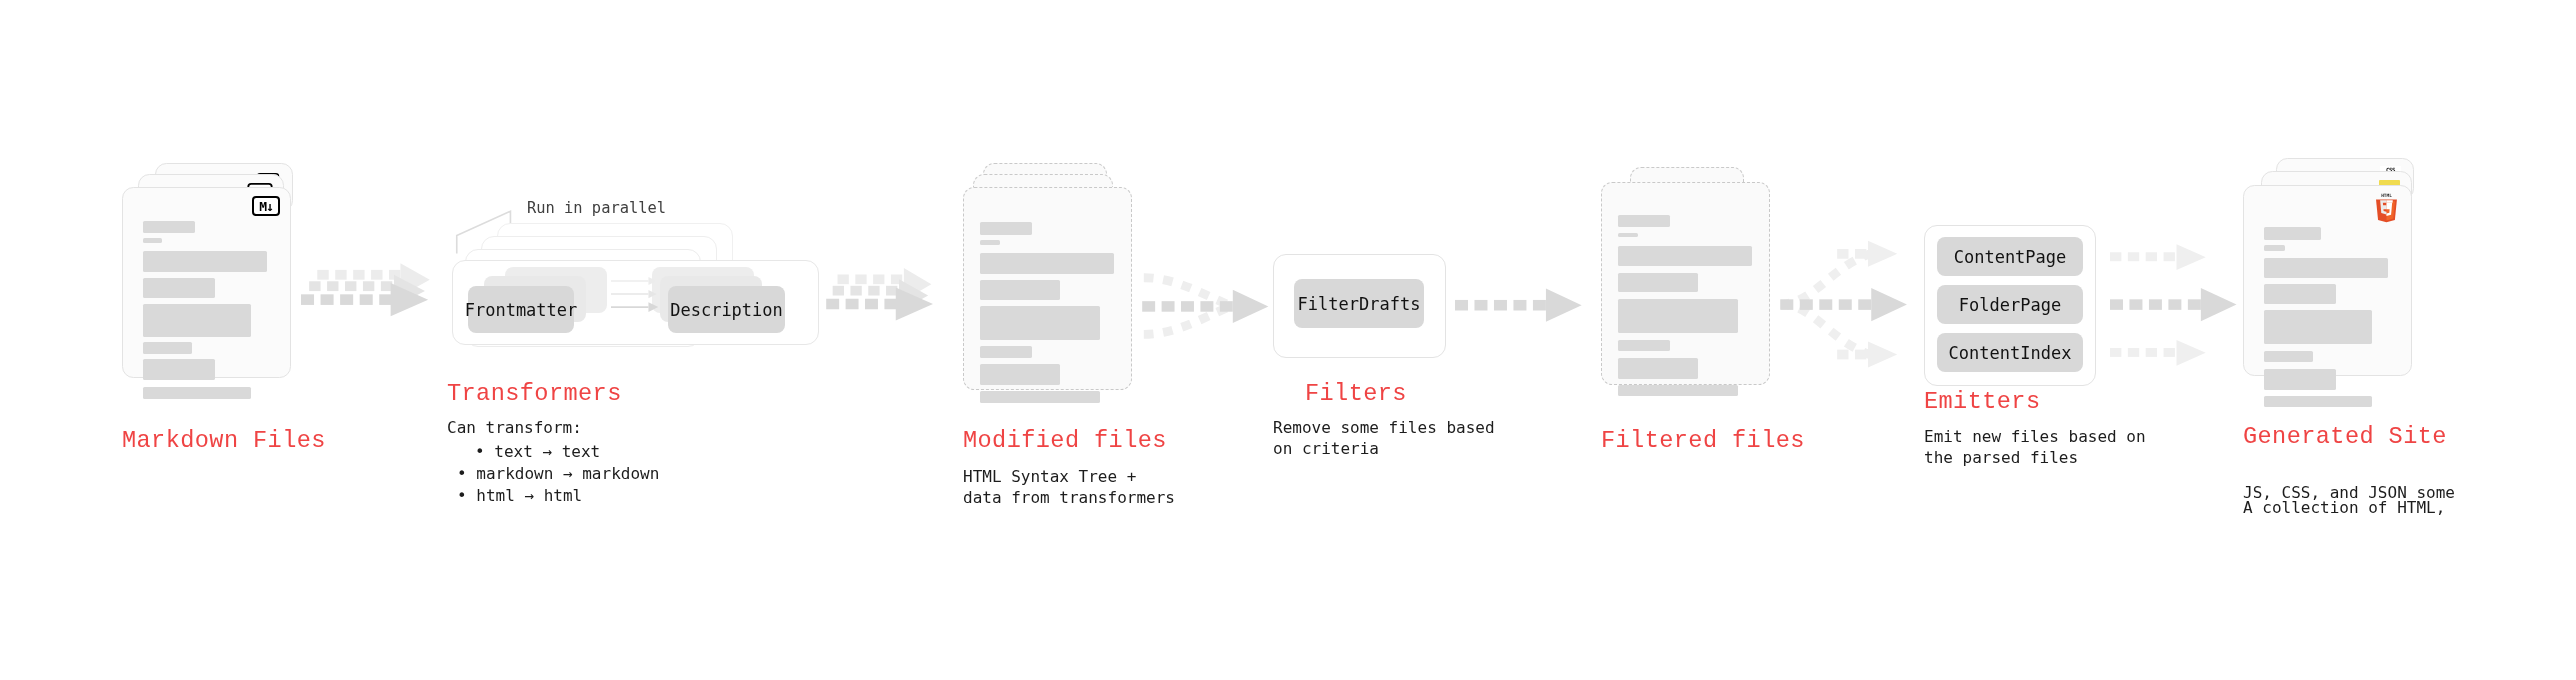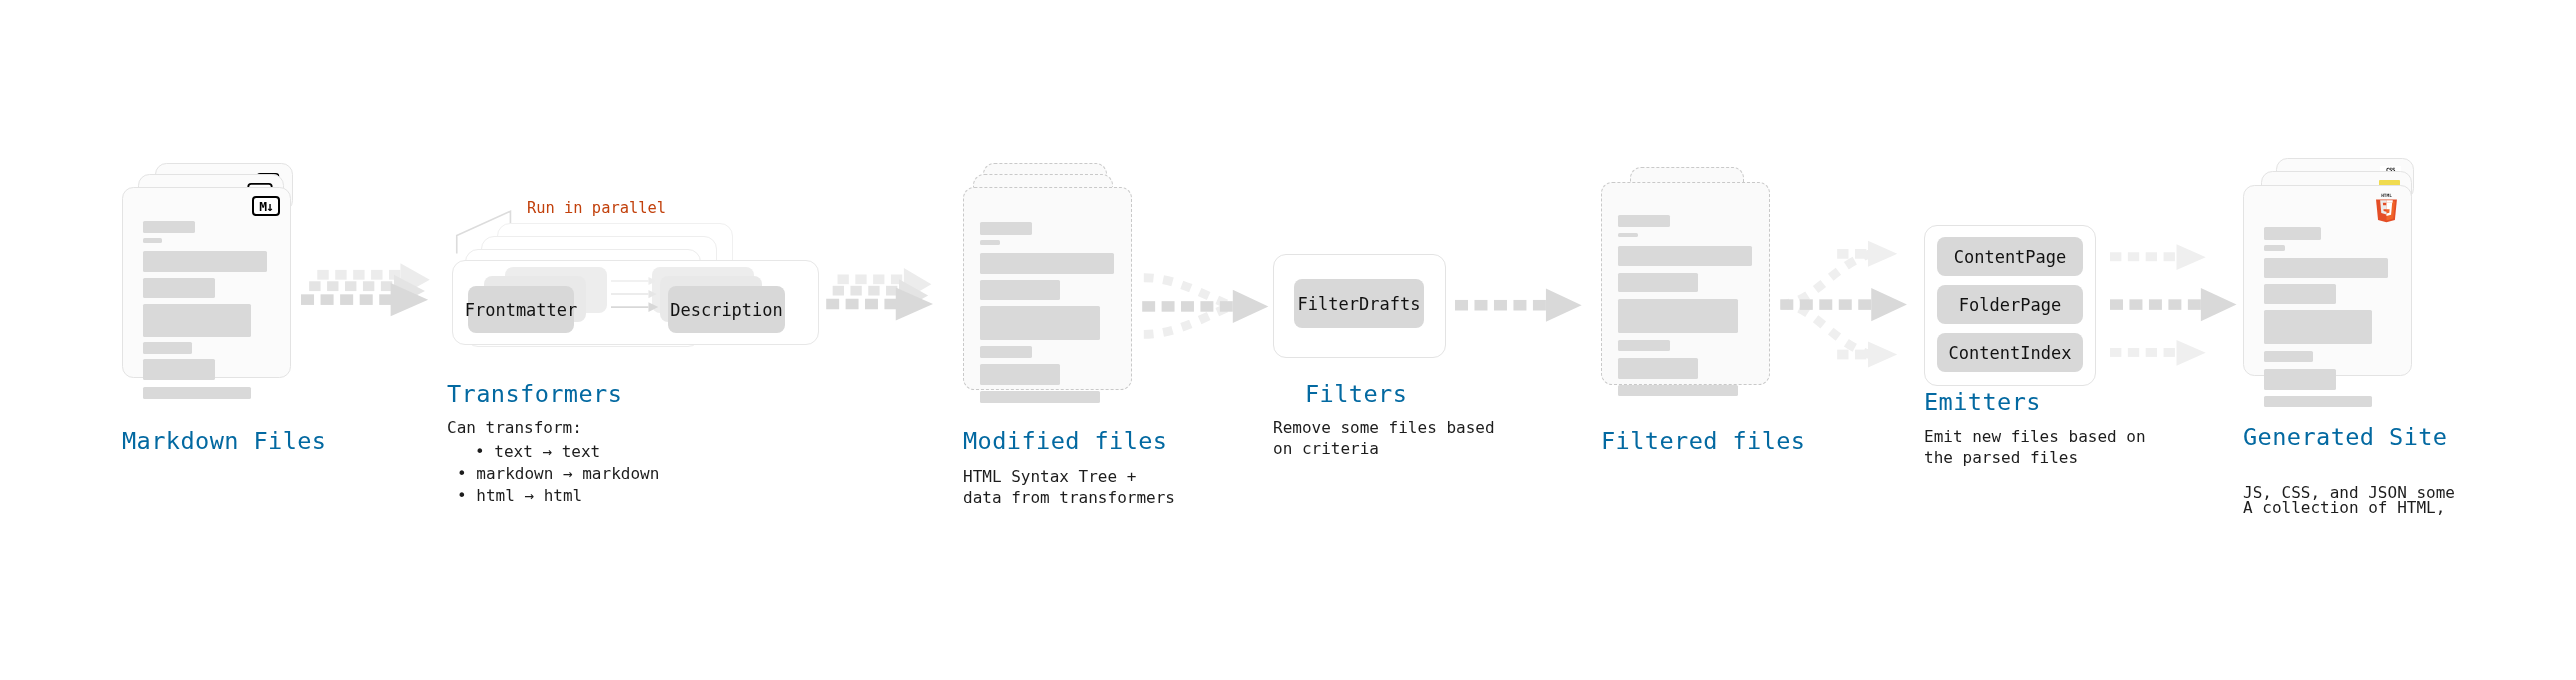--- a/index.html
+++ b/index.html
@@ -18,22 +18,23 @@
     height: 681px;
     background: #ffffff;
     overflow: hidden;
   }
 
   .stage-title {
     position: absolute;
     font-size: 23.6px;
     font-weight: 400;
     letter-spacing: 0.4px;
-    color: #0369a1;
+    color: #ef4444;
     white-space: nowrap;
+    font-family: Liberation Mono, monospace;
   }
   .stage-sub {
     position: absolute;
     font-size: 16px;
     line-height: 23.6px;
     color: #1d1d1d;
     white-space: pre;
   }
 
   
@@ -115,21 +116,21 @@
     color: #121212;
     white-space: nowrap;
     box-sizing: border-box;
   }
   .chip.ghost { background: #e9e9e9; }
   .chip.ghost2 { background: #ededed; }
 
   .run-parallel-label {
     position: absolute;
     font-size: 15.4px;
-    color: #c2410c;
+    color: #404040;
     white-space: nowrap;
   }
 
   
   .arrow { position: absolute; }
 </style>
 </head>
 <body>
 
 <div id="canvas">

